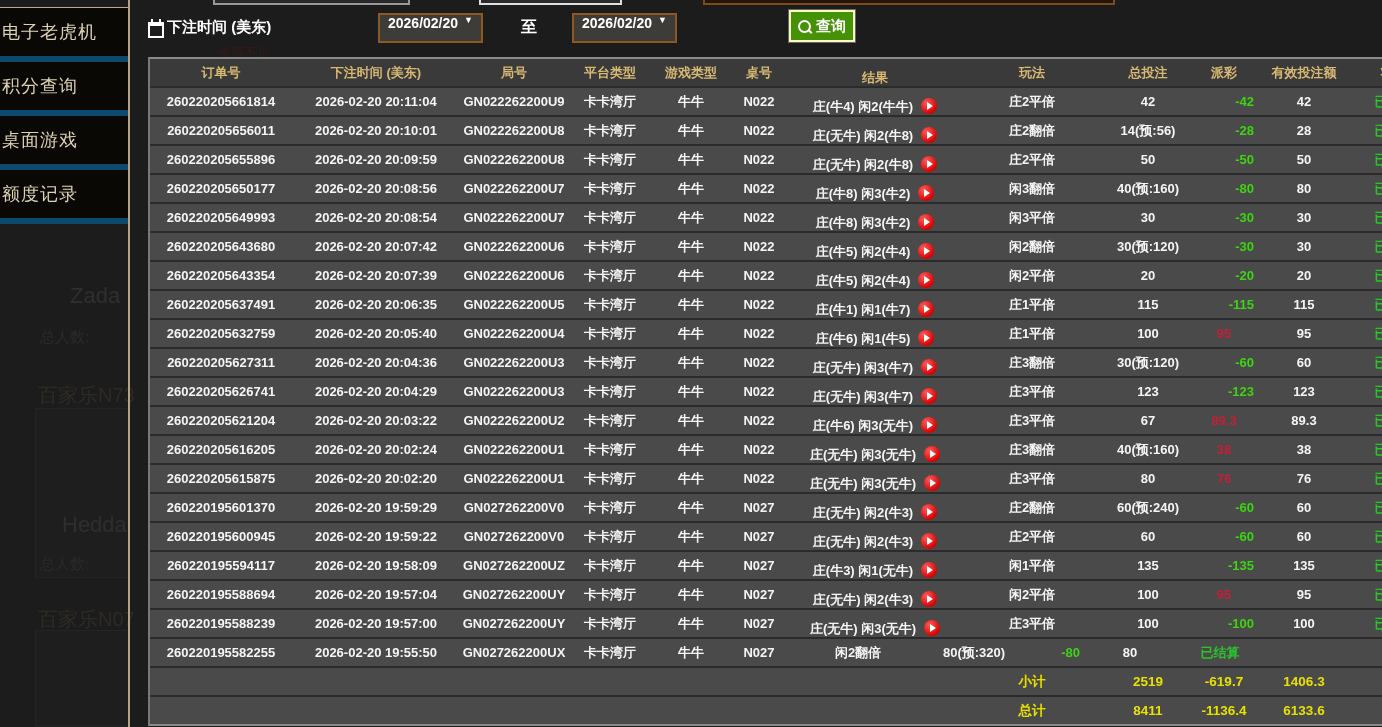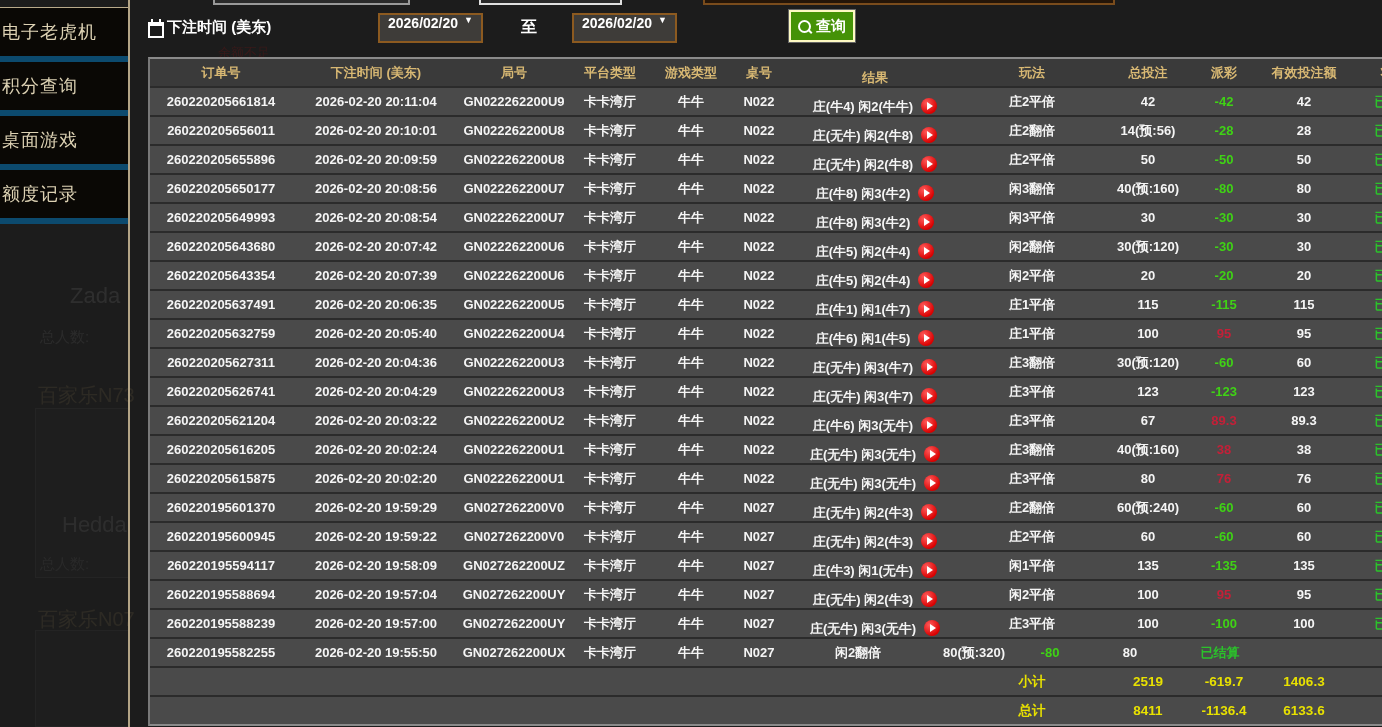--- a/index.html
+++ b/index.html
@@ -47,21 +47,21 @@
   
   .tbl{position:absolute;left:148px;top:57px;width:1284px;border-left:2px solid #787878;
        border-top:2px solid #8a8a8a;border-bottom:2px solid #8a8a8a;}
   .trow{display:flex;height:27px;line-height:27px;background:#4a4a4a;border-top:2px solid #2b2b2b;}
   .thead{display:flex;height:27px;line-height:27px;background:#3a3a3a;color:#d8b873;font-weight:bold;font-size:13.5px;}
   .thead .cell{color:#d8b873;}
   .cell{flex-shrink:0;text-align:center;color:#f5f5f5;font-weight:bold;font-size:13px;overflow:hidden;white-space:nowrap;}
   .c1{width:142px}.c2{width:168px}.c3{width:108px}.c4{width:84px}.c5{width:78px}.c6{width:58px}
   .c7{width:174px;display:flex;align-items:center;justify-content:center;gap:8px;margin-top:9px;}
   .c8{width:140px}.c9{width:92px}.c10{width:60px}.c11{width:100px}.c12{width:80px}
-  .neg{color:#3fd215;} .pos{color:#c32038;} .status{color:#2bc22b;}
+  .neg{color:#3fd215;text-align:right;} .pos{color:#c32038;} .status{color:#2bc22b;}
   .play{width:16px;height:16px;border-radius:50%;flex-shrink:0;cursor:pointer;position:relative;
         background:radial-gradient(circle at 35% 30%, #ff5a5a, #d90000 72%);}
   .play::after{content:"";position:absolute;left:6px;top:4px;width:0;height:0;
                border-left:6px solid #fff;border-top:4px solid transparent;border-bottom:4px solid transparent;}
   .total-row .cell{color:#e8e100;font-size:13.5px;}
   .spacer{width:812px;flex-shrink:0;}
 </style>
 </head>
 <body>
 

